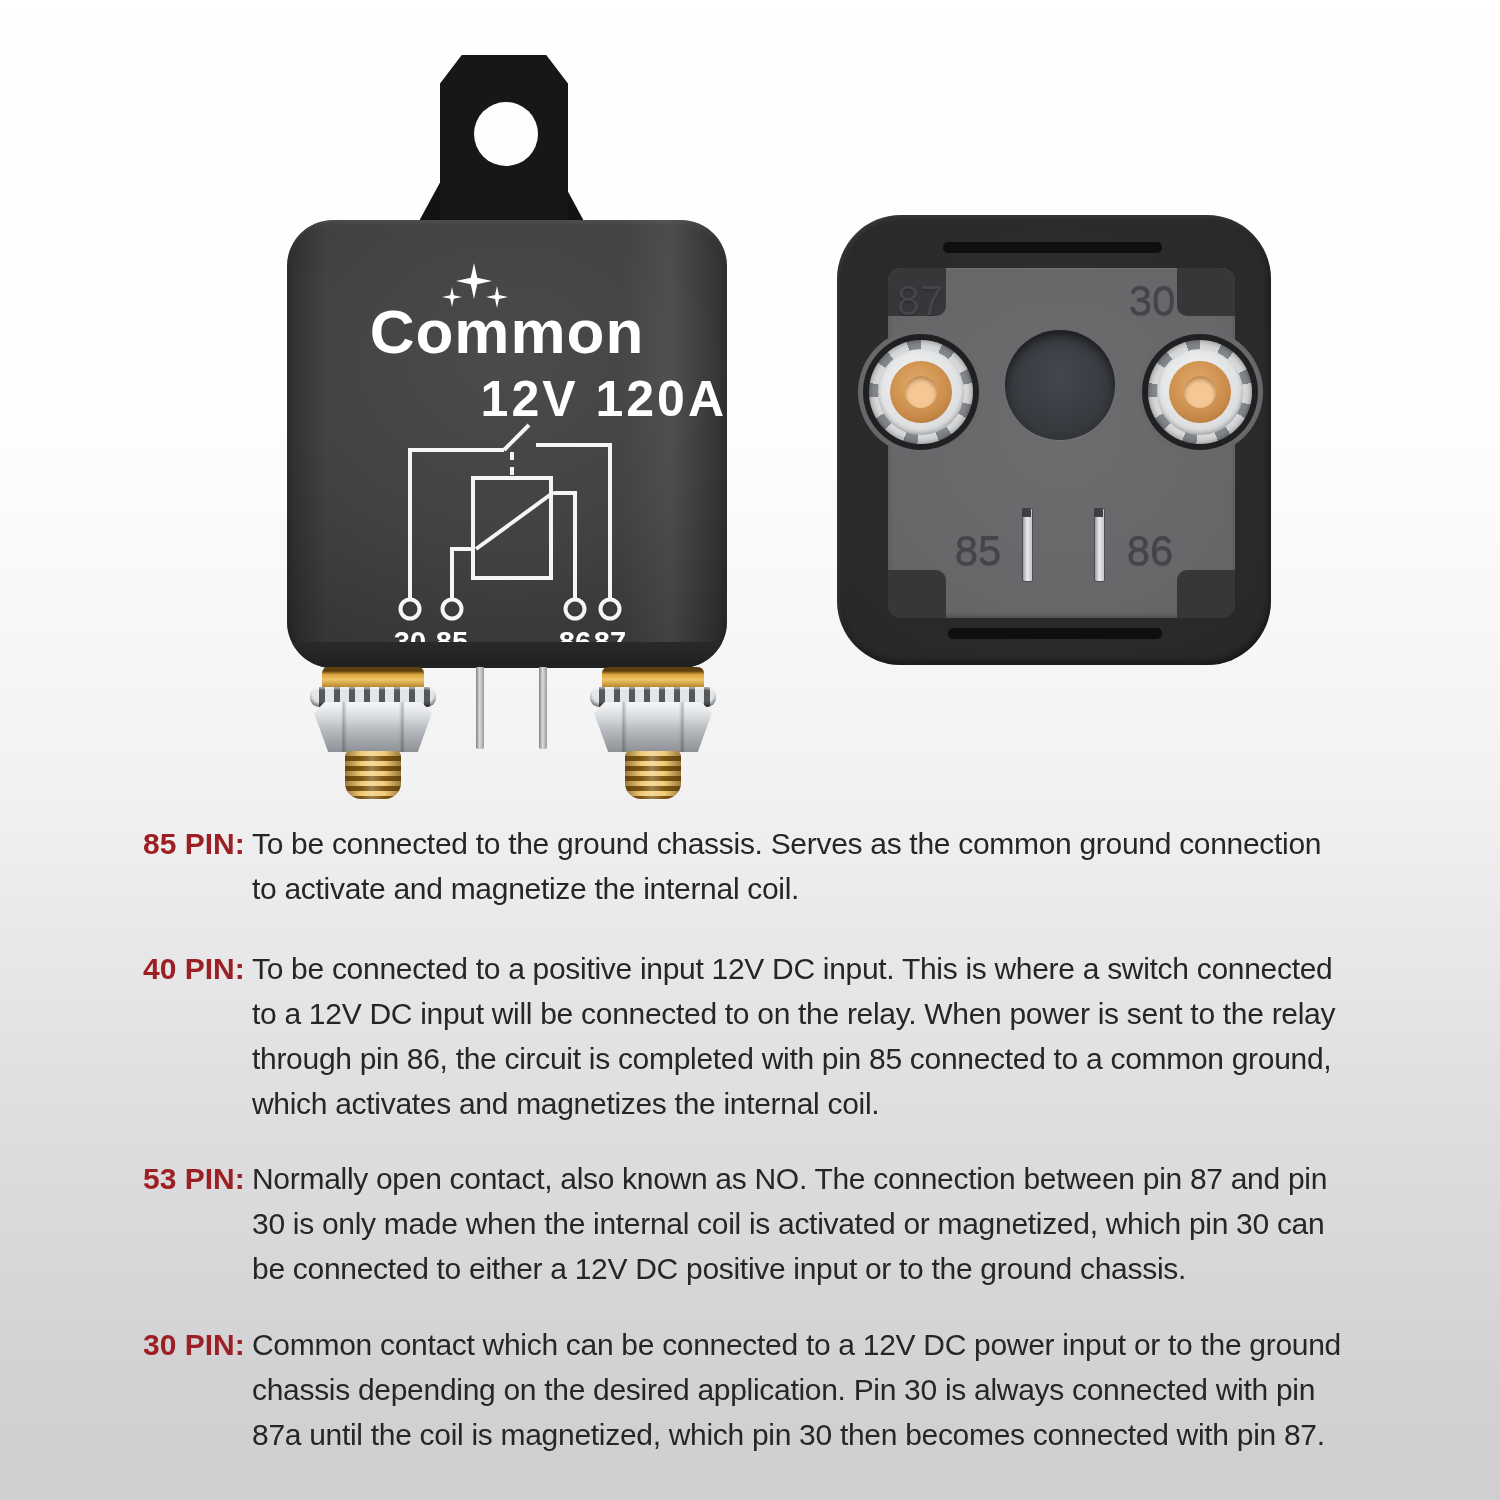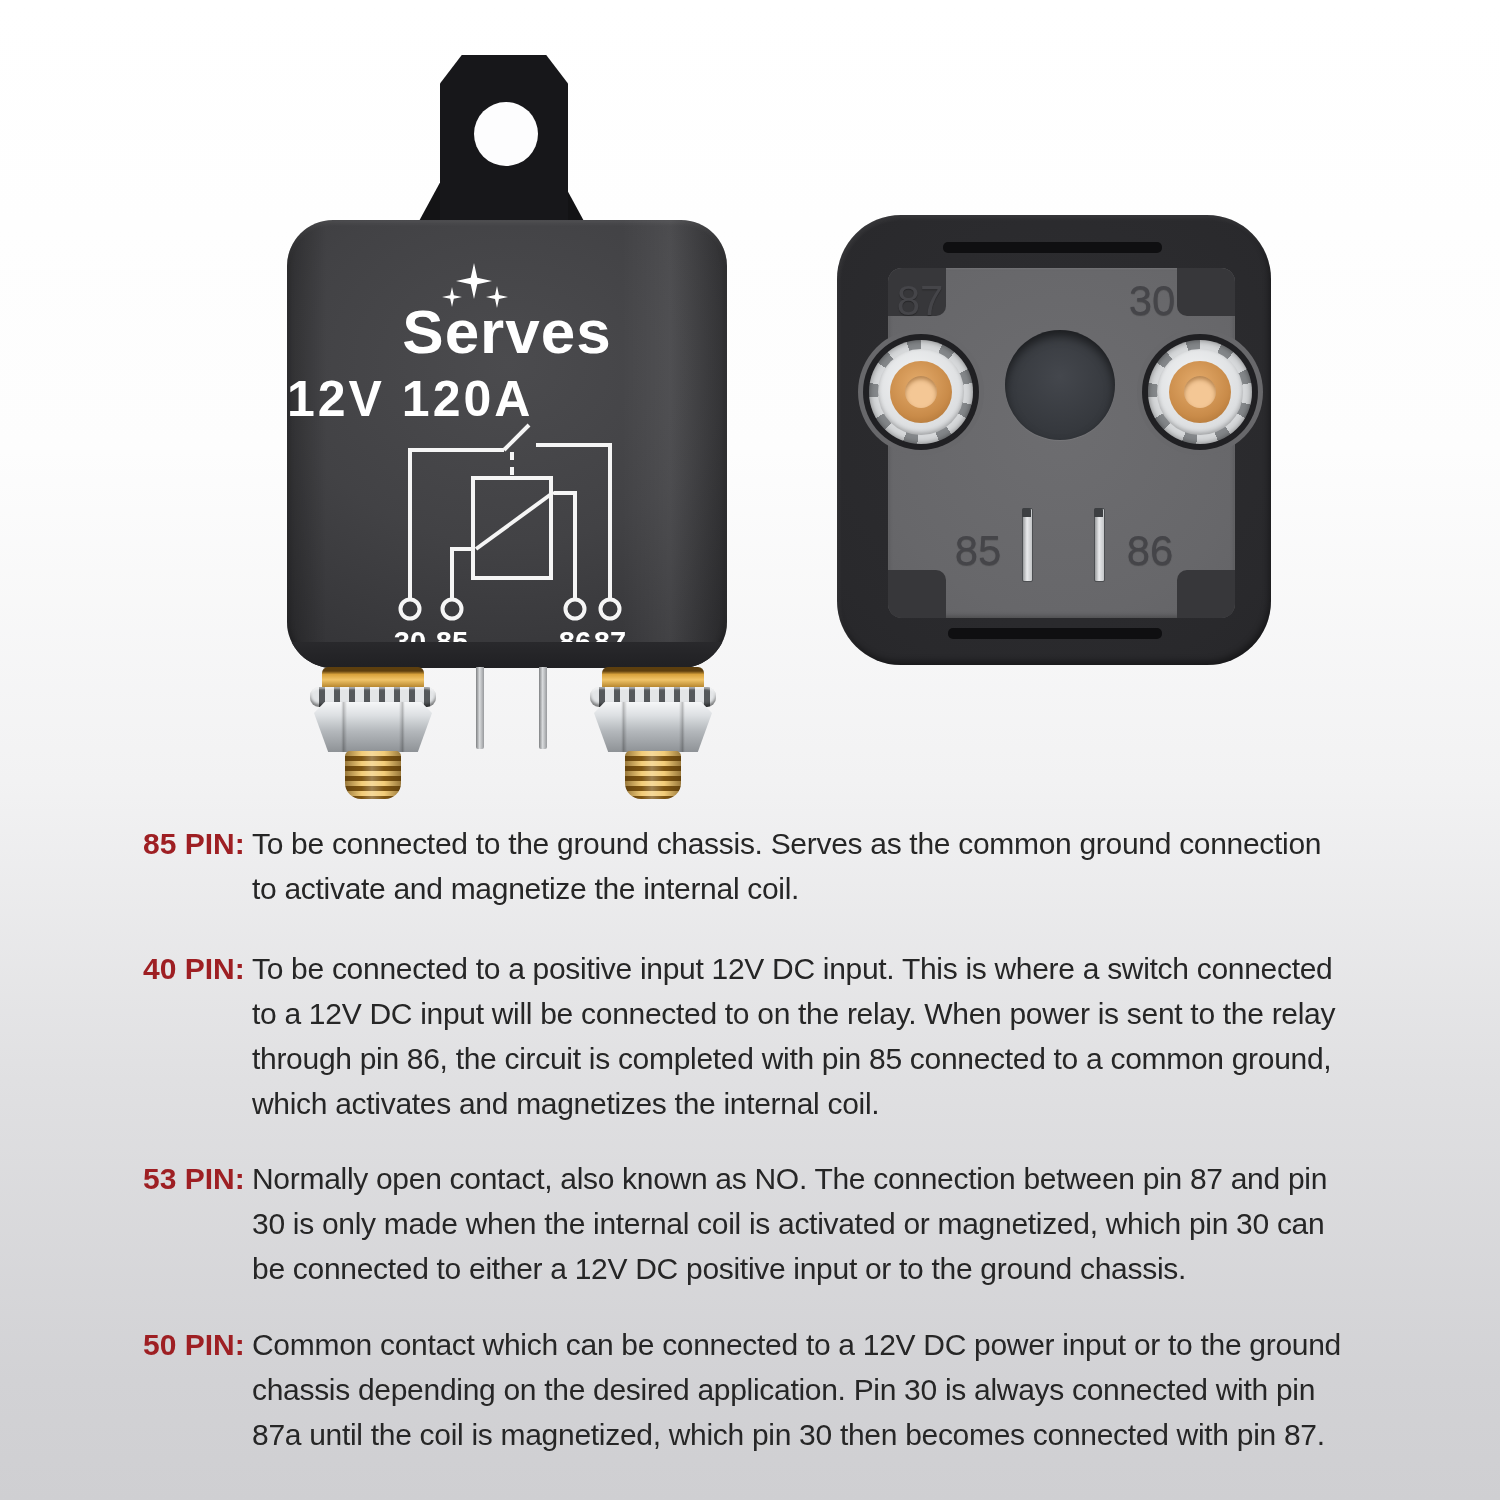--- a/index.html
+++ b/index.html
@@ -20,21 +20,21 @@
     box-shadow:inset 0 3px 4px rgba(255,255,255,.08), inset 0 -3px 6px rgba(0,0,0,.35);}
   .body-sheen{position:absolute;inset:0;border-radius:46px;
     background:linear-gradient(90deg,rgba(0,0,0,.28) 0%,rgba(0,0,0,0) 9%,rgba(0,0,0,0) 76%,rgba(255,255,255,.06) 87%,rgba(0,0,0,.22) 99%);}
   .body-band{position:absolute;left:0;right:0;bottom:0;height:26px;background:linear-gradient(180deg,#29292c,#202023);}
   .star{position:absolute;background:#fff;clip-path:polygon(50% 0%,59% 41%,100% 50%,59% 59%,50% 100%,41% 59%,0% 50%,41% 41%);}
   .star-1{left:155px;top:67px;width:20px;height:20px;}
   .star-2{left:169px;top:43px;width:36px;height:36px;}
   .star-3{left:199px;top:66px;width:22px;height:22px;}
   .brand{position:absolute;left:0;top:76px;width:100%;text-align:center;color:#fff;
     font-size:62px;font-weight:700;letter-spacing:1px;}
-  .rating{position:absolute;left:0;top:150px;width:100%;text-align:left;color:#fff;
+  .rating{position:absolute;left:0;top:150px;width:100%;text-align:right;color:#fff;
     font-size:50px;font-weight:700;letter-spacing:3px;}
   .circuit{position:absolute;left:106px;top:198px;}
   
   .pin-thin{position:absolute;top:612px;width:8px;height:82px;
     background:linear-gradient(90deg,#7e8082,#d9dbdd 45%,#97999c);border-radius:0 0 2px 2px;}
   .pin-thin.p1{left:189px;} .pin-thin.p2{left:252px;}
   .collar{position:absolute;top:612px;width:102px;height:22px;border-radius:6px 6px 3px 3px;
     background:linear-gradient(180deg,#5d3f0e 0 4px,#d8a23c 34%,#f0c468 58%,#a8761f 100%);}
   .washer{position:absolute;top:632px;width:126px;height:20px;border-radius:9px;
     background:repeating-linear-gradient(90deg,#e3e5e7 0 9px,#55585b 9px 15px);
@@ -100,21 +100,21 @@
   <div class="relay-front">
     <div class="tab-flare"></div>
     <div class="tab-main"></div>
     <div class="tab-hole"></div>
 
     <div class="relay-body">
       <div class="body-sheen"></div>
       <div class="star star-1"></div>
       <div class="star star-2"></div>
       <div class="star star-3"></div>
-      <div class="brand">Serves</div>
+      <div class="brand">Common</div>
       <div class="rating">12V 120A</div>
 
       <svg class="circuit" width="337" height="242" viewBox="393 418 337 242">
         <g stroke="#f5f5f5" stroke-width="4" fill="none">
           <path d="M410,598 V450 H504"></path>
           <path d="M504,450 L529,425"></path>
           <path d="M512,452 V477" stroke-dasharray="8 7"></path>
           <path d="M536,445 H610 V598"></path>
           <rect x="473" y="478" width="78" height="100"></rect>
           <path d="M476,549 L554,492"></path>
@@ -202,19 +202,19 @@
 through pin 86, the circuit is completed with pin 85 connected to a common ground,
 which activates and magnetizes the internal coil.</span>
   </div>
   <div class="desc-block d3">
     <span class="desc-label">53 PIN:</span>
     <span class="desc-text">Normally open contact, also known as NO. The connection between pin 87 and pin
 30 is only made when the internal coil is activated or magnetized, which pin 30 can
 be connected to either a 12V DC positive input or to the ground chassis.</span>
   </div>
   <div class="desc-block d4">
-    <span class="desc-label">50 PIN:</span>
+    <span class="desc-label">30 PIN:</span>
     <span class="desc-text">Common contact which can be connected to a 12V DC power input or to the ground
 chassis depending on the desired application. Pin 30 is always connected with pin
 87a until the coil is magnetized, which pin 30 then becomes connected with pin 87.</span>
   </div>
 
 </div>
 
 </body></html>

